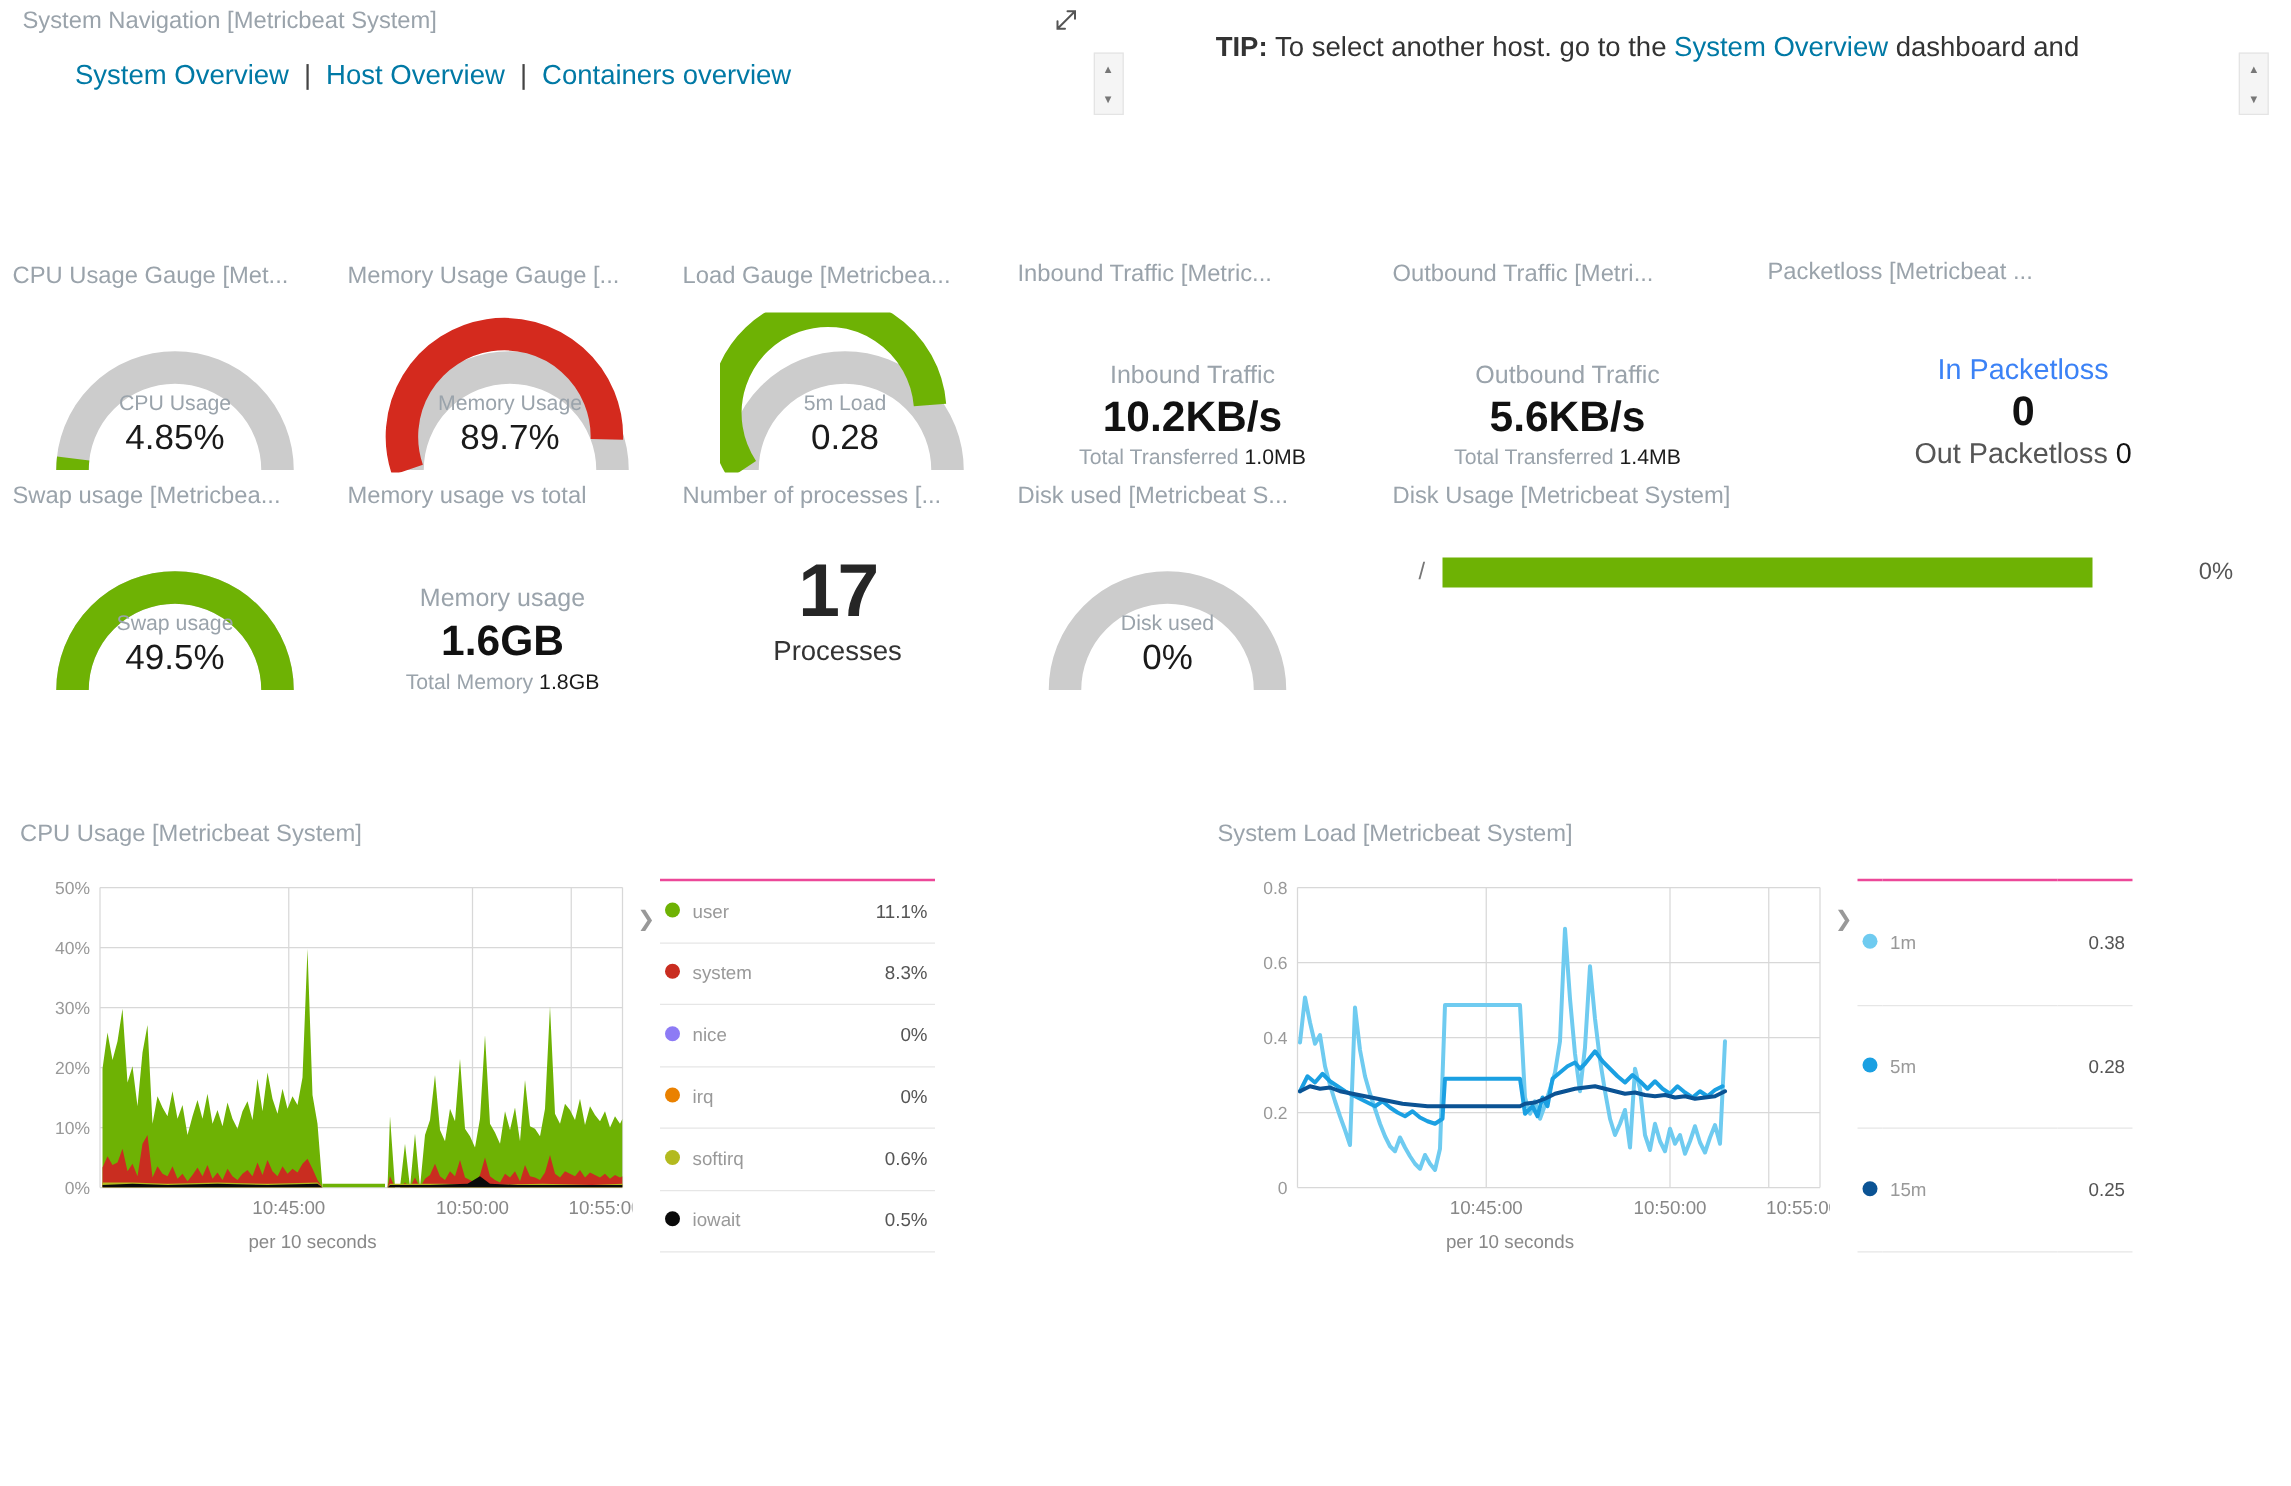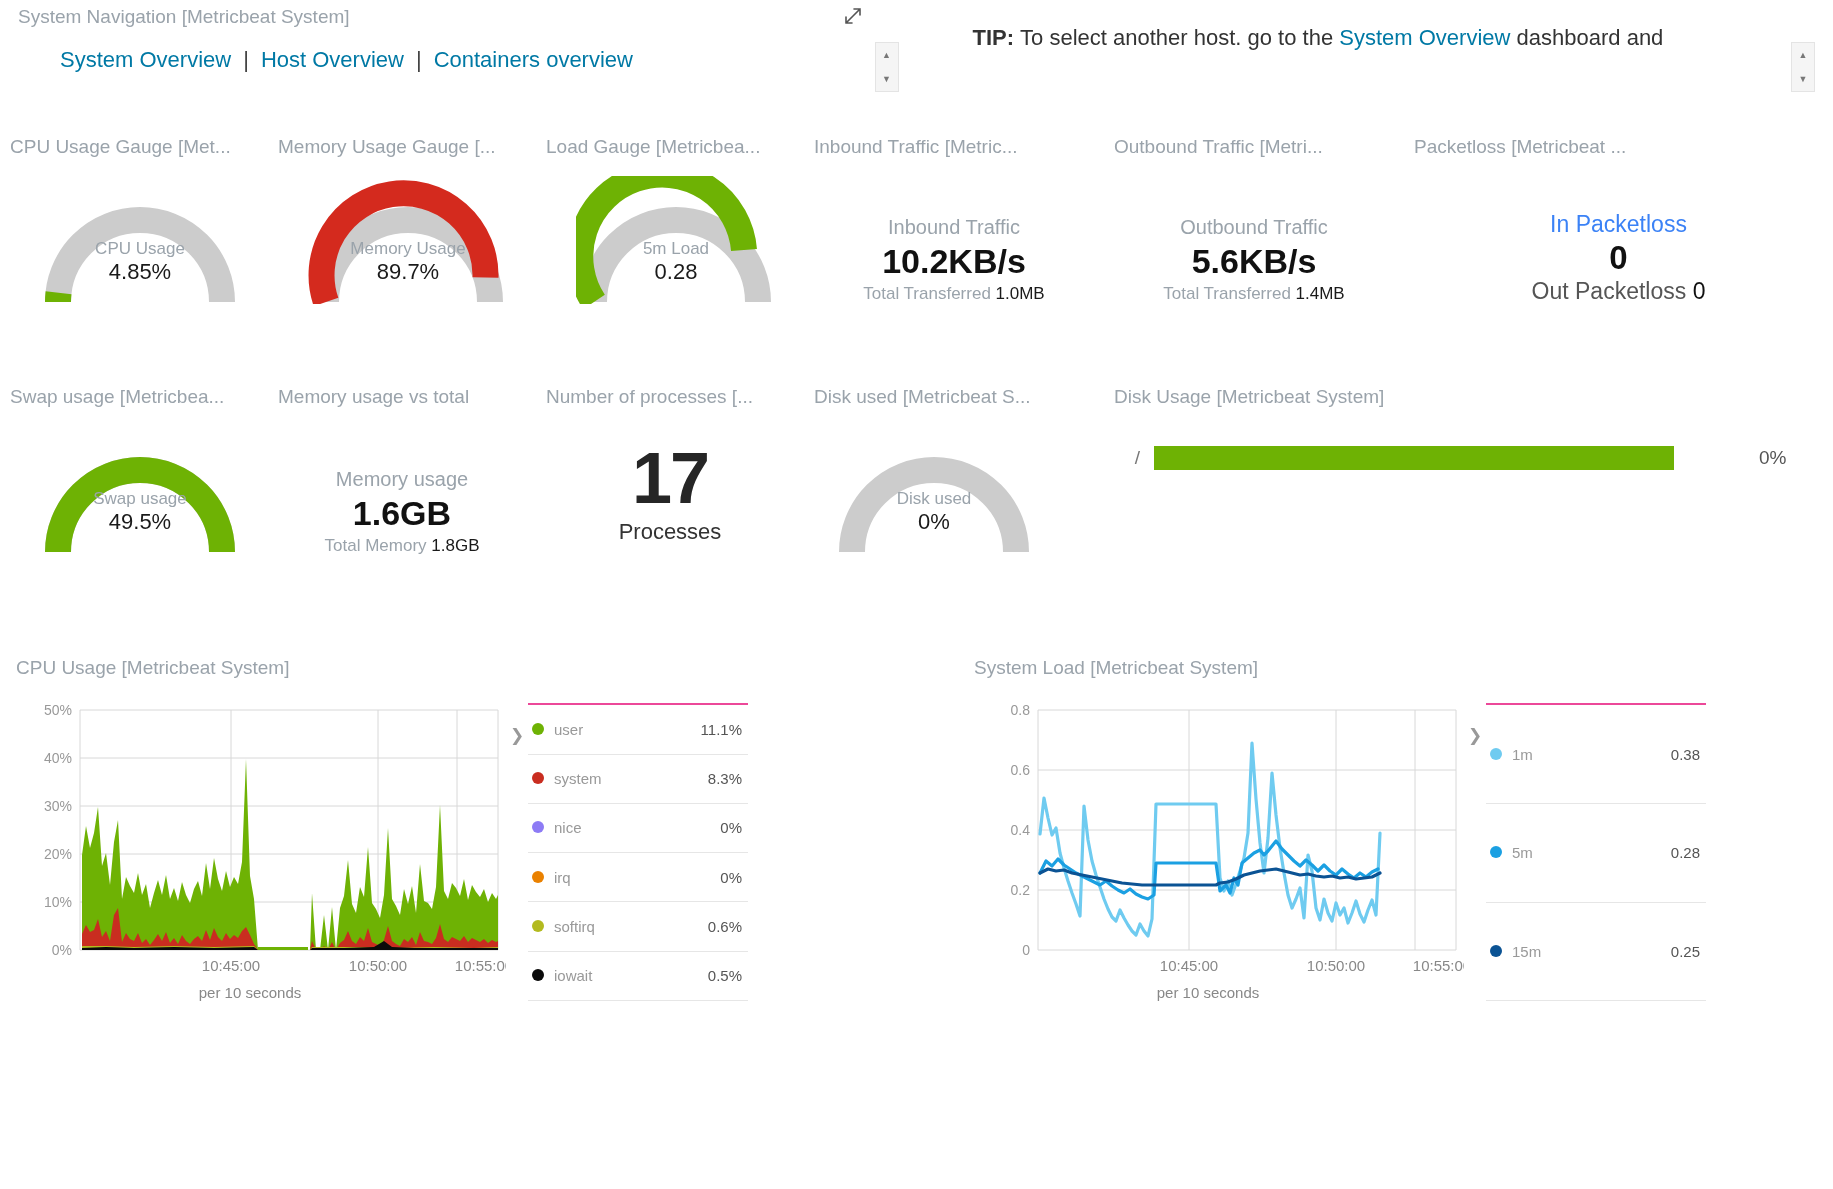--- a/index.html
+++ b/index.html
@@ -69,37 +69,37 @@
     position: relative;
     width: 200px; height: 128px;
     margin: 18px auto 0 auto;
   }
   .gauge-wrap.left { margin-left: 30px; }
   .gauge-labels {
     position: absolute; left: 0; right: 0; top: 62px;
     text-align: center;
   }
   .gauge-sub { font-size: 17px; color: #9aa3ab; line-height: 1.25; }
-  .gauge-val { font-size: 22px; color: #1a1a1a; line-height: 1.2; }
+  .gauge-val { font-size: 28px; color: #1a1a1a; line-height: 1.2; }
 
   
   .metric { text-align: center; padding-top: 52px; }
   .metric-label { font-size: 20px; color: #9aa3ab; line-height: 1.3; }
   .metric-big { font-size: 34px; font-weight: 700; color: #111; line-height: 1.25; }
   .metric-foot { font-size: 17px; color: #9aa3ab; line-height: 1.35; }
   .metric-foot b { color: #1a1a1a; font-weight: 400; }
 
   .packetloss { text-align: center; padding-top: 48px; }
   .pl-label { font-size: 23px; color: #3b82f6; line-height: 1.25; }
   .pl-big { font-size: 33px; font-weight: 700; color: #111; line-height: 1.15; }
   .pl-out { font-size: 23px; color: #555; line-height: 1.3; }
   .pl-out b { color: #111; font-weight: 400; }
 
   .proc { text-align: center; padding-top: 32px; }
-  .proc-num { font-size: 72px; font-weight: 700; color: #262626; line-height: 0.96; letter-spacing: -2px; }
+  .proc-num { font-size: 60px; font-weight: 700; color: #262626; line-height: 0.96; letter-spacing: -2px; }
   .proc-lbl { font-size: 22px; color: #333; margin-top: 6px; }
 
   
   .diskbar-row {
     display: flex; align-items: center;
     margin-top: 38px; padding-right: 18px;
   }
   .diskbar-name { font-size: 19px; color: #777; width: 26px; text-align: right; }
   .diskbar-track { flex: 1; height: 24px; margin: 0 14px; background: #ffffff; }
   .diskbar-fill { height: 100%; background: #6eb204; }
@@ -163,21 +163,21 @@
         <span>▼</span>
       </div>
 
       <div class="tip-body">
         <b>TIP:</b>
         <span>To select another host. go to the</span>&nbsp;<span class="tip-link">System Overview</span>&nbsp;<span>dashboard and</span>
       </div>
     </div>
   </div>
 
-  <div class="grid-row" style="height:250px;">
+  <div class="grid-row" style="height:250px;align-items:flex-end;">
 
     <div class="cell w1">
       <div class="panel-title">CPU Usage Gauge [Met...</div>
       <div class="gauge-wrap left">
         <svg viewBox="0 0 200 128" width="200" height="128">
           <path d="M 18 126 A 82 82 0 1 1 182 126" fill="none" stroke="#cccccc" stroke-width="26"></path>
           <path d="M 18 126 A 82 82 0 0 1 18.55 116.8" fill="none" stroke="#6eb204" stroke-width="26"></path>
         </svg>
         <div class="gauge-labels">
           <div class="gauge-sub">CPU Usage</div>

